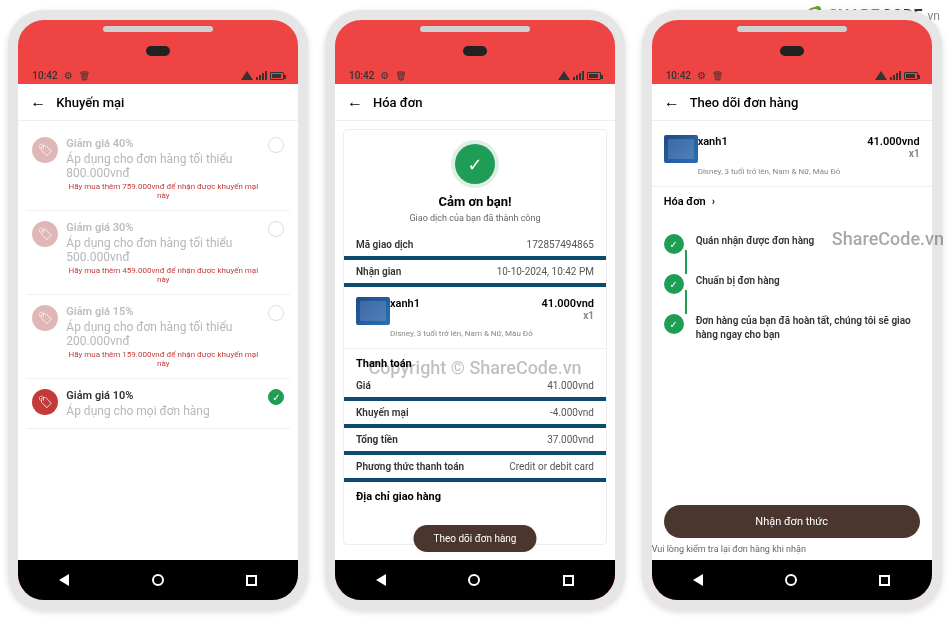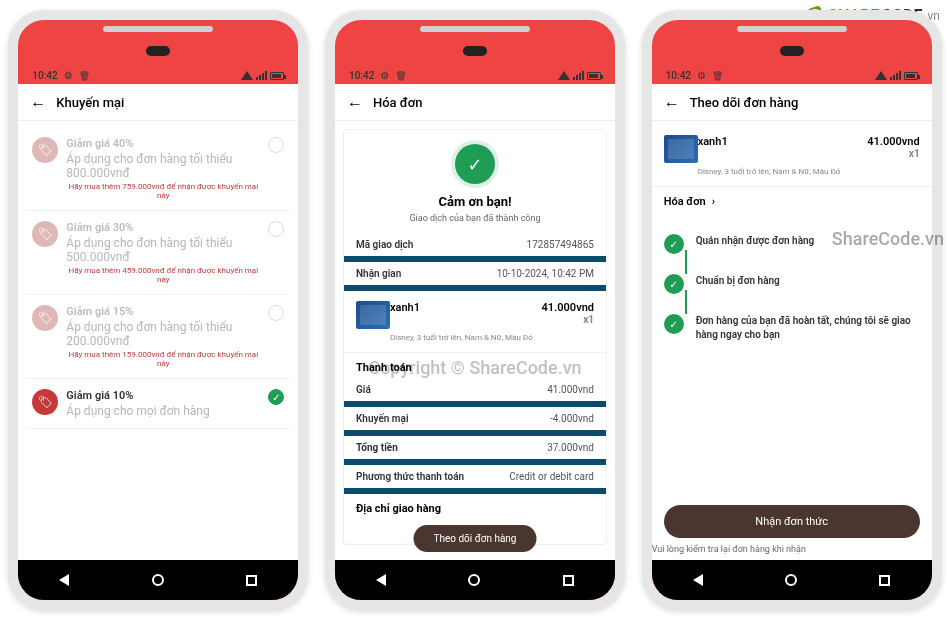--- a/index.html
+++ b/index.html
@@ -118,21 +118,21 @@
   .receipt-center { text-align:center; padding-top:14px;}
   .big-check {
     width:40px;height:40px;border-radius:50%;
     background:#1f9d55;color:#fff;
     display:flex;align-items:center;justify-content:center;
     margin:0 auto 10px; font-size:18px;
     box-shadow:0 0 0 4px rgba(31,157,85,0.15);
   }
   .receipt h2 { font-size: 13px; font-weight:700; }
   .receipt .subtitle { font-size: 9px; color:#666; margin-top:4px; margin-bottom:10px;}
-  .kv { display:flex; justify-content:space-between; font-size:10px; padding:6px 12px; border-bottom:6px solid #0c4a6e;}
+  .kv { display:flex; justify-content:space-between; font-size:10px; padding:6px 12px; border-bottom:4px solid #0c4a6e;}
   .kv .k { font-weight:600; color:#333; }
   .kv .v { color:#555; }
   .product-row { display:flex; gap:0; padding:10px 12px; align-items:flex-start; border-bottom:1px solid #f0f0f0;}
   .product-thumb {
     width:34px;height:28px;
     background: linear-gradient(135deg,#1e4a8a,#2c6fb5);
     border-radius:2px;flex-shrink:0;
     position:relative;
   }
   .product-thumb::after{content:"";position:absolute;inset:4px;background:rgba(255,255,255,0.15);border-radius:1px;}

